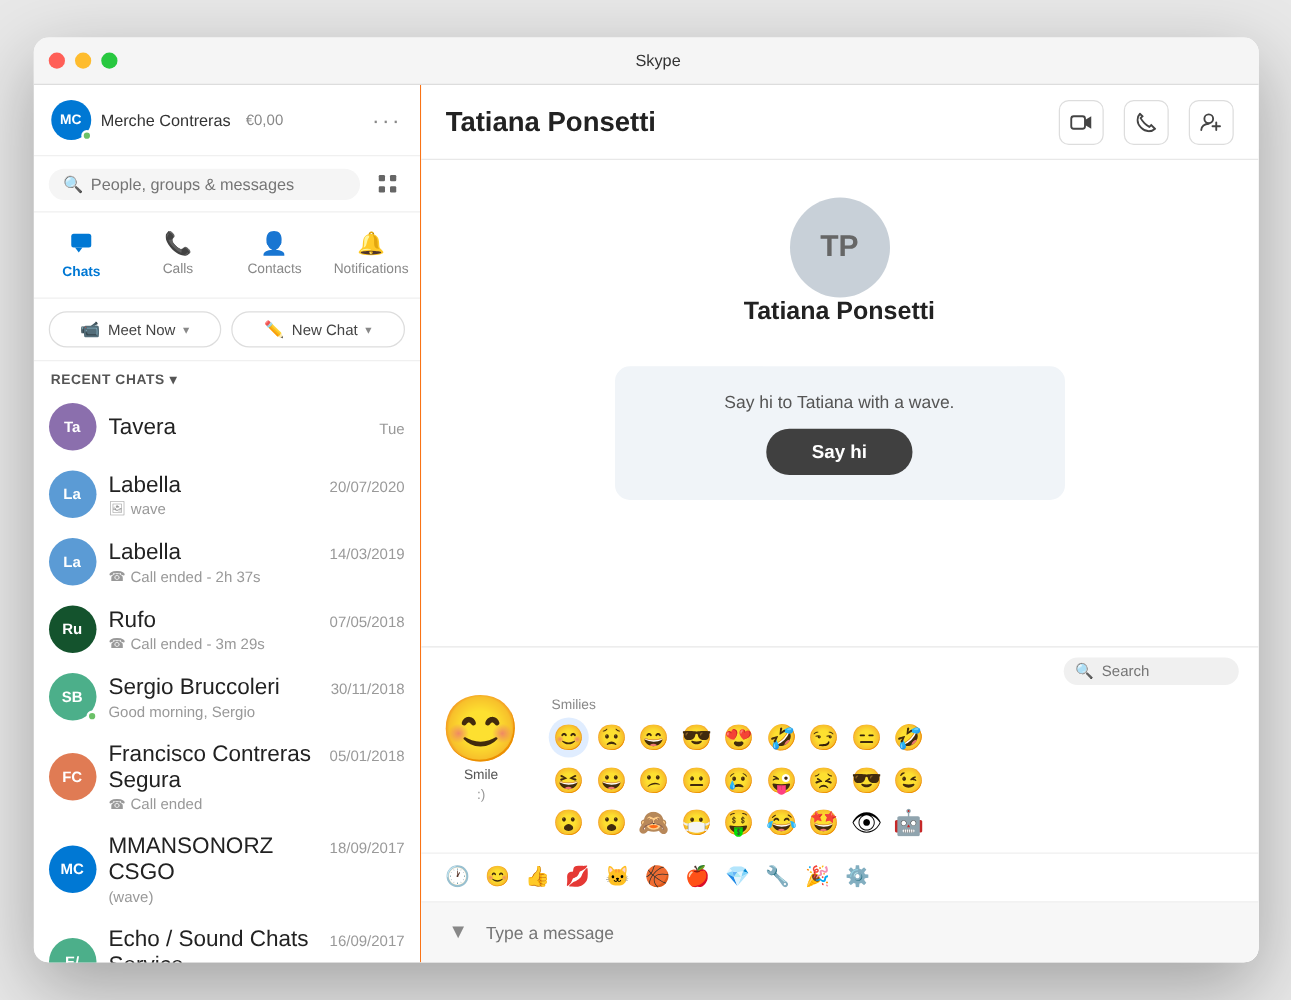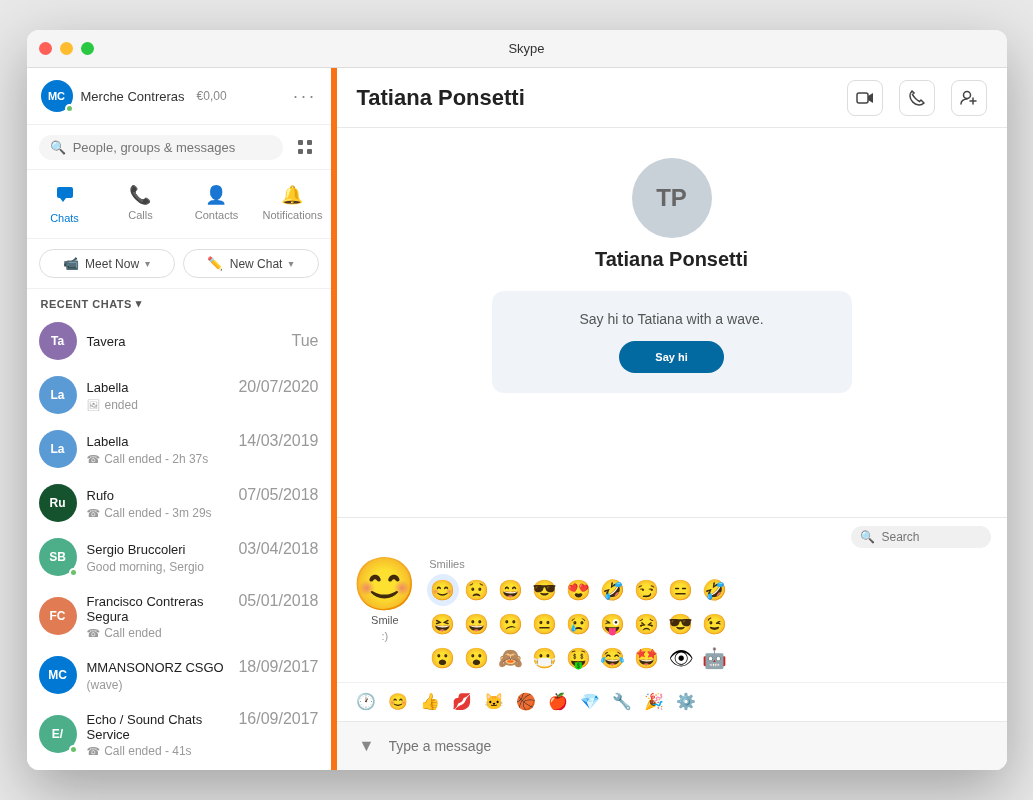--- a/index.html
+++ b/index.html
@@ -54,21 +54,21 @@
     }
     .main-content {
       display: flex;
       flex: 1;
       overflow: hidden;
     }
     
     .sidebar {
       width: 310px;
       background: #fff;
-      border-right: 6px solid #f97316;
+      border-right: 1px solid #f97316;
       display: flex;
       flex-direction: column;
       flex-shrink: 0;
     }
     .sidebar-header {
       padding: 12px 14px;
       display: flex;
       align-items: center;
       justify-content: space-between;
       border-bottom: 1px solid #f0f0f0;
@@ -240,22 +240,22 @@
       position: absolute;
       bottom: -1px;
       right: -1px;
     }
     .chat-info { flex: 1; min-width: 0; }
     .chat-name-row {
       display: flex;
       justify-content: space-between;
       align-items: baseline;
     }
-    .chat-name { font-size: 13px; font-weight: 500; color: #222; }
-    .chat-time { font-size: 16px; color: #999; }
+    .chat-name { font-size: 18px; font-weight: 500; color: #222; }
+    .chat-time { font-size: 12px; color: #999; }
     .chat-preview {
       font-size: 12px;
       color: #999;
       white-space: nowrap;
       overflow: hidden;
       text-overflow: ellipsis;
       display: flex;
       align-items: center;
       gap: 4px;
       margin-top: 2px;
@@ -306,22 +306,21 @@
       flex-direction: column;
       align-items: center;
       justify-content: flex-start;
       padding: 30px 20px 10px;
       overflow-y: auto;
     }
     .contact-profile {
       display: flex;
       flex-direction: column;
       align-items: center;
-      gap: 10px;
-      margin-bottom: 20px;
+      margin-bottom: 32px;
     }
     .profile-avatar {
       width: 80px;
       height: 80px;
       border-radius: 50%;
       background: #c8d0d8;
       display: flex;
       align-items: center;
       justify-content: center;
       font-size: 24px;
@@ -341,26 +340,26 @@
       margin-bottom: 24px;
       width: 100%;
       max-width: 360px;
     }
     .wave-text {
       font-size: 14px;
       color: #555;
       margin-bottom: 14px;
     }
     .say-hi-btn {
-      background: #0369a1;
+      background: #404040;
       color: #fff;
       border: none;
       border-radius: 20px;
       padding: 10px 36px;
-      font-size: 11px;
+      font-size: 15px;
       font-weight: 600;
       cursor: pointer;
     }
     
     .emoji-area {
       width: 100%;
       border-top: 1px solid #e8e8e8;
       flex-shrink: 0;
     }
     .emoji-search-row {
@@ -395,20 +394,21 @@
       display: flex;
       flex-direction: column;
       align-items: center;
       gap: 4px;
     }
     .emoji-featured-icon { font-size: 52px; line-height: 1; }
     .emoji-featured-label { font-size: 11px; color: #555; }
     .emoji-featured-code { font-size: 11px; color: #999; }
     .emoji-grid {
       flex: 1;
+      margin-left: 12px;
     }
     .emoji-category {
       font-size: 11px;
       color: #888;
       margin-bottom: 4px;
       padding-left: 2px;
     }
     .emoji-row {
       display: flex;
       gap: 2px;
@@ -518,21 +518,21 @@
       </div>
 
       <div class="nav-tabs">
         <div class="nav-tab active">
           <span class="tab-icon" style="color:#0078d4">
             <svg width="20" height="20" viewBox="0 0 20 20" fill="#0078d4">
                 <rect x="2" y="3" width="16" height="11" rx="2" fill="#0078d4"></rect>
                 <polygon points="5,14 8,18 11,14" fill="#0078d4"></polygon>
               </svg>
           </span>
-          <span class="tab-label" style="color:#0078d4;font-weight:400">Chats</span>
+          <span class="tab-label" style="color:#0078d4;font-weight:700">Chats</span>
         </div>
         <div class="nav-tab">
           <span class="tab-icon">📞</span>
           <span class="tab-label">Calls</span>
         </div>
         <div class="nav-tab">
           <span class="tab-icon">👤</span>
           <span class="tab-label">Contacts</span>
         </div>
         <div class="nav-tab">
@@ -577,21 +577,21 @@
         La
         
       </div>
       <div class="chat-info">
         <div class="chat-name-row">
           <span class="chat-name">Labella</span>
           <span class="chat-time">20/07/2020</span>
         </div>
         <div class="chat-preview">
           <span class="preview-icon">🖼</span>
-          <span>ended</span>
+          <span>wave</span>
         </div>
       </div>
     </div>
           <div class="chat-item">
       <div class="chat-avatar" style="background:#5b9bd5">
         La
         
       </div>
       <div class="chat-info">
         <div class="chat-name-row">
@@ -621,21 +621,21 @@
       </div>
     </div>
           <div class="chat-item">
       <div class="chat-avatar" style="background:#4caf8a">
         SB
         <div class="chat-dot"></div>
       </div>
       <div class="chat-info">
         <div class="chat-name-row">
           <span class="chat-name">Sergio Bruccoleri</span>
-          <span class="chat-time">03/04/2018</span>
+          <span class="chat-time">30/11/2018</span>
         </div>
         <div class="chat-preview">
 
           <span>Good morning, Sergio</span>
         </div>
       </div>
     </div>
           <div class="chat-item">
       <div class="chat-avatar" style="background:#e07b54">
         FC

